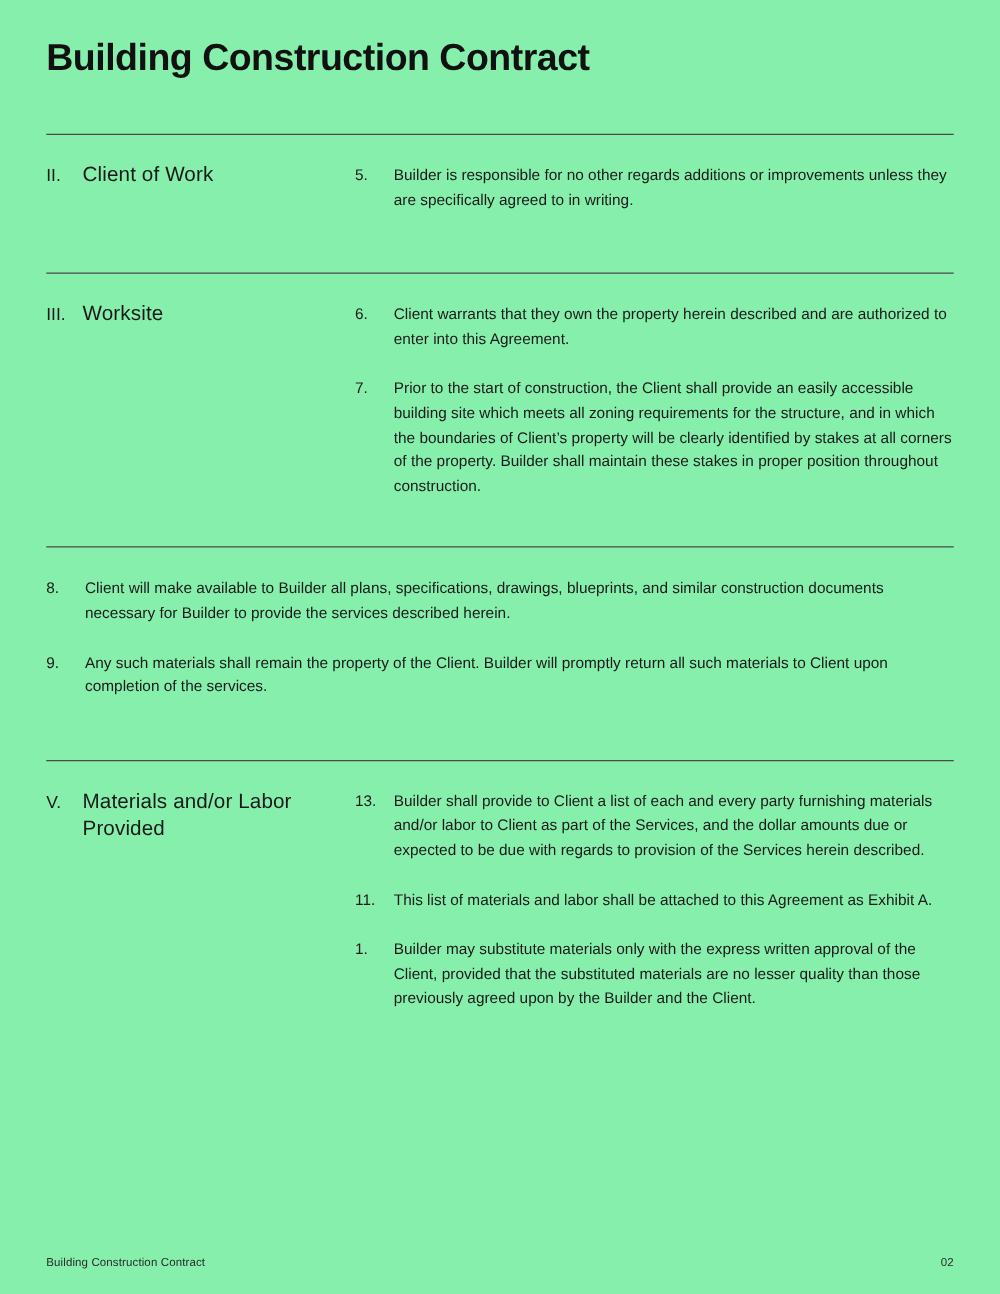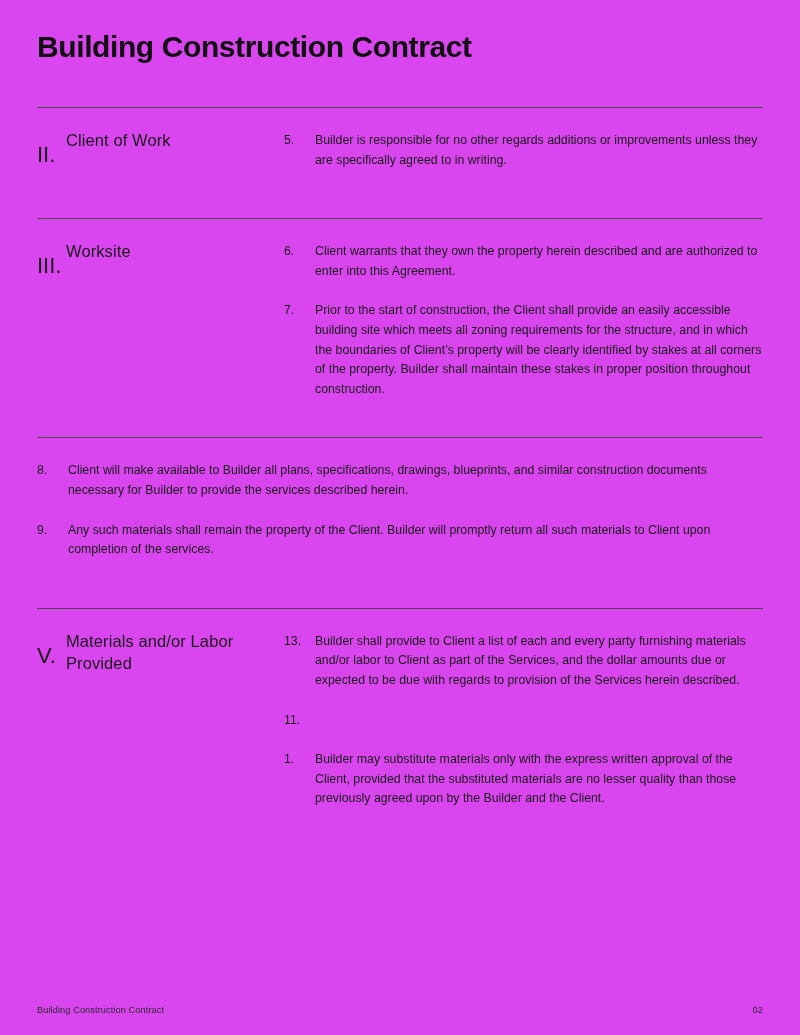--- a/index.html
+++ b/index.html
@@ -9,21 +9,21 @@
   }
   body {
     font-family: "Liberation Sans", sans-serif;
     color: #1a1a1a;
     -webkit-font-smoothing: antialiased;
   }
   .page {
     position: relative;
     width: 800px;
     height: 1035px;
-    background: #d946ef;
+    background: #86efac;
     box-sizing: border-box;
     overflow: hidden;
   }
   .doc-title {
     position: absolute;
     left: 37px;
     top: 30px;
     font-size: 30px;
     font-weight: bold;
     letter-spacing: -0.4px;
@@ -54,24 +54,23 @@
   .section-heading {
     display: flex;
     width: 247px;
     flex: 0 0 247px;
     box-sizing: border-box;
     padding-right: 8px;
   }
   .sec-numeral {
     width: 29px;
     flex: 0 0 29px;
-    font-size: 22px;
+    font-size: 14px;
     line-height: 22px;
     color: #1a1a1a;
-    margin-top: 15px;
   }
   .sec-title {
     font-size: 16.5px;
     line-height: 22px;
     color: #1a1a1a;
     letter-spacing: 0.1px;
   }
   .clauses {
     flex: 1 1 auto;
     min-width: 0;
@@ -185,20 +184,21 @@
           <div class="sec-numeral">V.</div>
           <div class="sec-title">Materials and/or Labor Provided</div>
         </div>
         <div class="clauses">
           <div class="clause">
             <div class="clause-num">13.</div>
             <div class="clause-text">Builder shall provide to Client a list of each and every party furnishing materials and/or labor to Client as part of the Services, and the dollar amounts due or expected to be due with regards to provision of the Services herein described.</div>
           </div>
           <div class="clause">
             <div class="clause-num">11.</div>
+            <div class="clause-text">This list of materials and labor shall be attached to this Agreement as Exhibit A.</div>
           </div>
           <div class="clause">
             <div class="clause-num">1.</div>
             <div class="clause-text">Builder may substitute materials only with the express written approval of the Client, provided that the substituted materials are no lesser quality than those previously agreed upon by the Builder and the Client.</div>
           </div>
         </div>
       </div>
     </div>
 
   </div>

